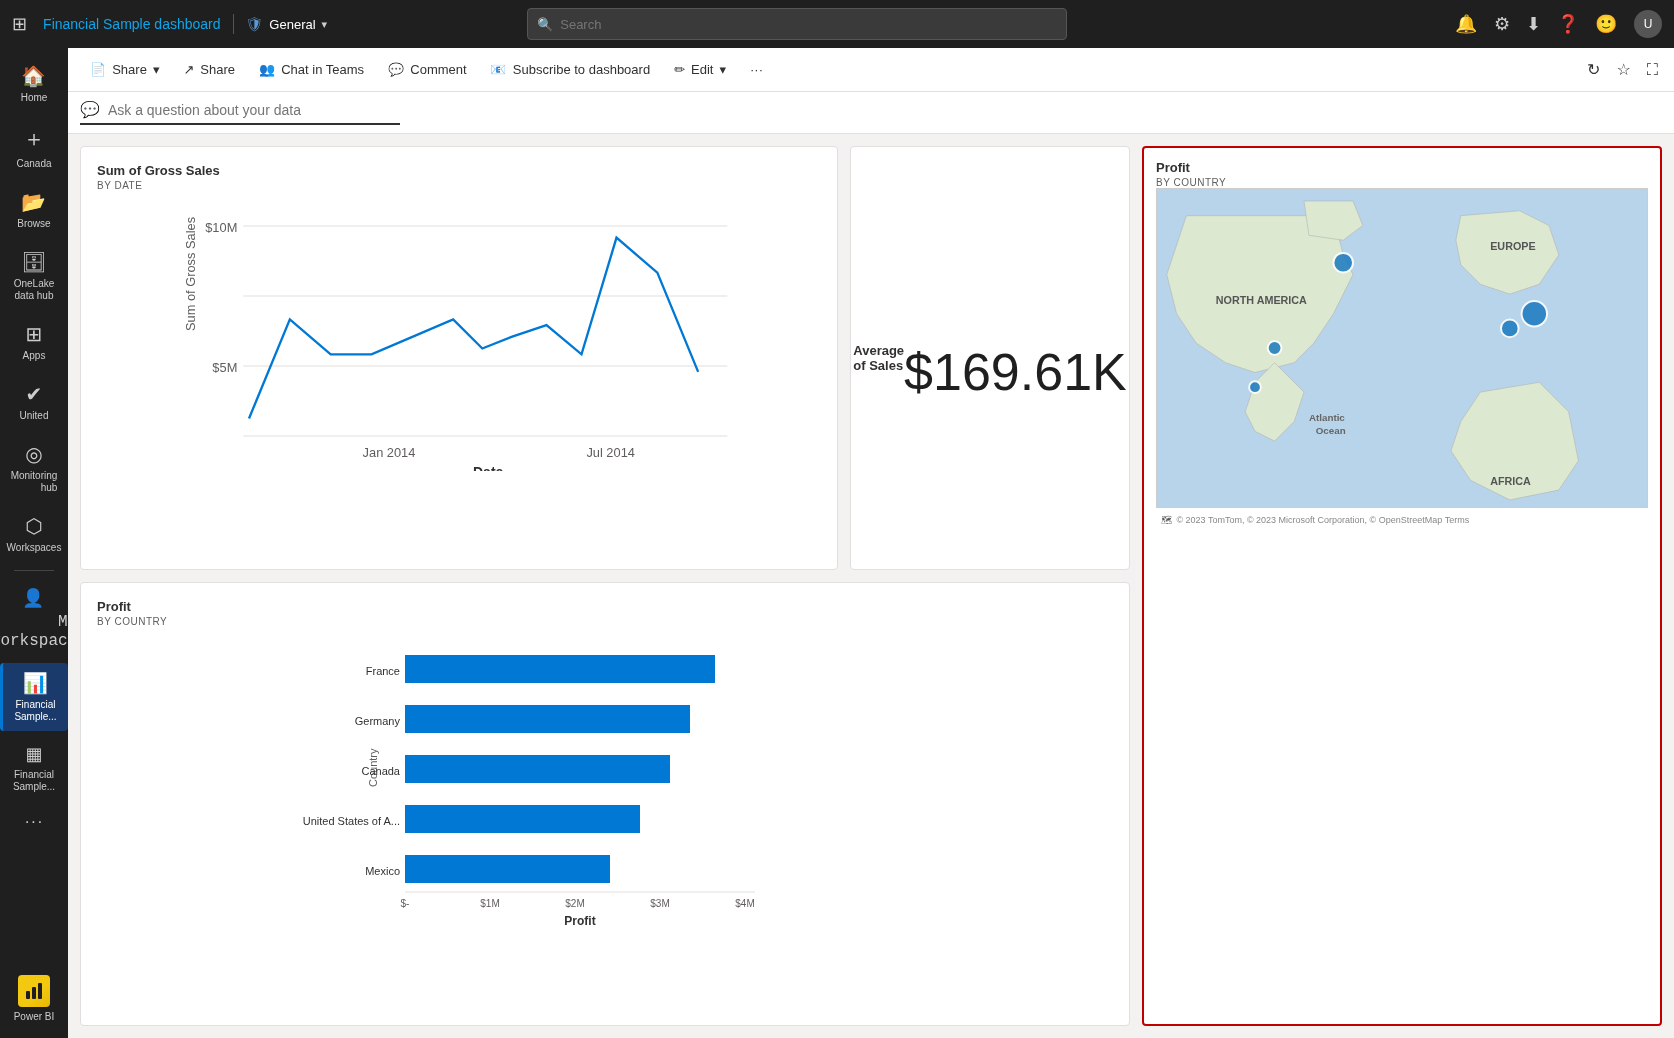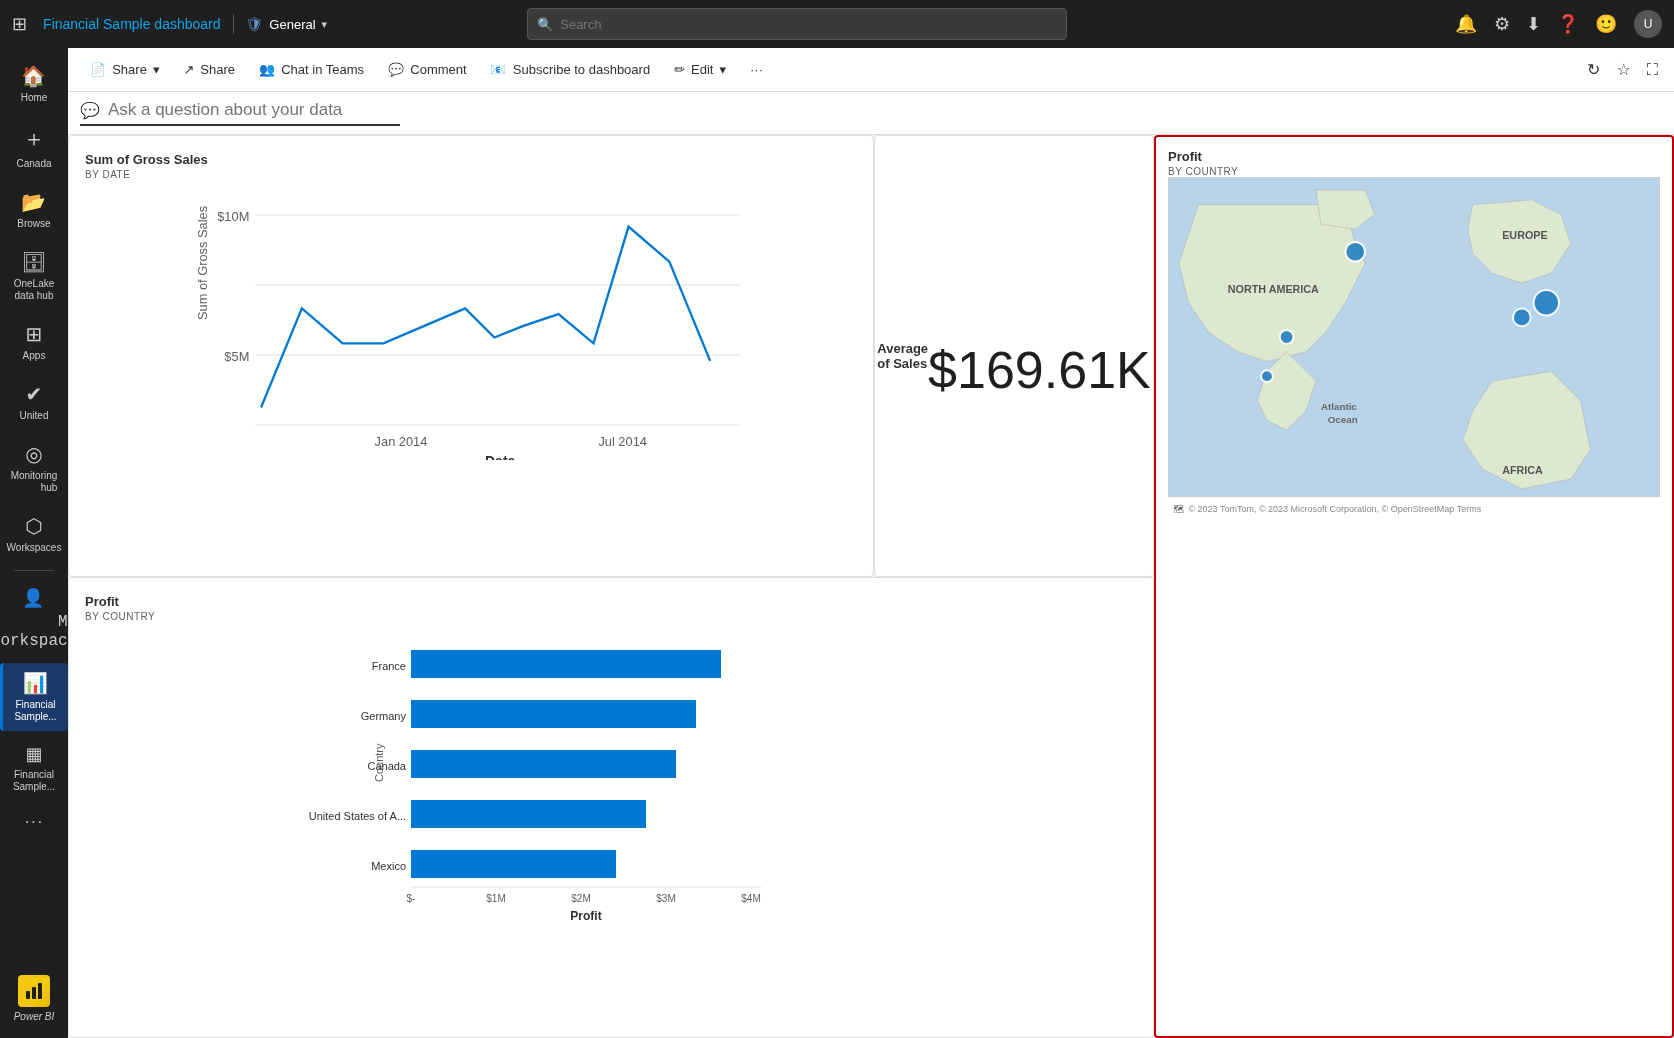--- a/index.html
+++ b/index.html
@@ -110,21 +110,21 @@
       display: flex; align-items: center; gap: 8px;
       border-bottom: 2px solid #323130;
       padding-bottom: 4px;
       width: 320px;
     }
     .ask-input input {
       border: none; outline: none; font-size: 13px; color: #605e5c; background: transparent; flex: 1;
     }
 
     
-    .dashboard { flex: 1; overflow: auto; background: #f3f2f1; display: grid; grid-template-columns: 1fr 280px 520px; grid-template-rows: auto auto; }
+    .dashboard { flex: 1; overflow: auto; padding: 12px; background: #f3f2f1; display: grid; grid-template-columns: 1fr 280px 520px; grid-template-rows: auto auto; gap: 12px; }
 
     .tile {
       background: #fff;
       border: 1px solid #e1dfdd;
       border-radius: 4px;
       padding: 16px;
       position: relative;
     }
     .tile-title { font-size: 13px; font-weight: 600; color: #323130; }
     .tile-subtitle { font-size: 10px; color: #605e5c; text-transform: uppercase; letter-spacing: 0.5px; margin-top: 2px; }
@@ -243,21 +243,21 @@
     <div style="flex:1;"></div>
 
     <div style="padding:8px 0;display:flex;flex-direction:column;align-items:center;gap:4px;">
       <div class="pbi-icon">
         <svg width="20" height="20" viewBox="0 0 20 20">
             <rect x="2" y="10" width="4" height="8" fill="#1f1f1f" rx="1"></rect>
             <rect x="8" y="6" width="4" height="12" fill="#1f1f1f" rx="1"></rect>
             <rect x="14" y="2" width="4" height="16" fill="#1f1f1f" rx="1"></rect>
           </svg>
       </div>
-      <span style="color:#ccc;font-size:10px;font-style:italic;">Power BI</span>
+      <span style="color:#ccc;font-size:10px;">Power BI</span>
     </div>
   </div>
 
   <div class="content-area">
 
     <div class="toolbar">
       <div class="toolbar-btn">
         <span>📄</span>
         <span>Share</span>
         <span>▾</span>
@@ -289,21 +289,21 @@
       <div class="toolbar-right">
         <span class="toolbar-right-icon">↻</span>
         <span class="toolbar-right-icon">☆</span>
         <span class="toolbar-right-icon">⛶</span>
       </div>
     </div>
 
     <div class="ask-bar">
       <div class="ask-input">
         <span style="color:#605e5c;">💬</span>
-        <input type="text" style="width: 280px; border: none; outline: none; font-size: 17px; color: #737373;" placeholder="Ask a question about your data">
+        <input type="text" style="width: 280px; border: none; outline: none; font-size: 14px; color: #737373;" placeholder="Ask a question about your data">
       </div>
     </div>
 
     <div class="dashboard">
 
       <div class="tile chart-tile">
         <div class="tile-title">Sum of Gross Sales</div>
         <div class="tile-subtitle">BY DATE</div>
         <svg class="chart-svg" viewBox="0 0 480 240">
 

